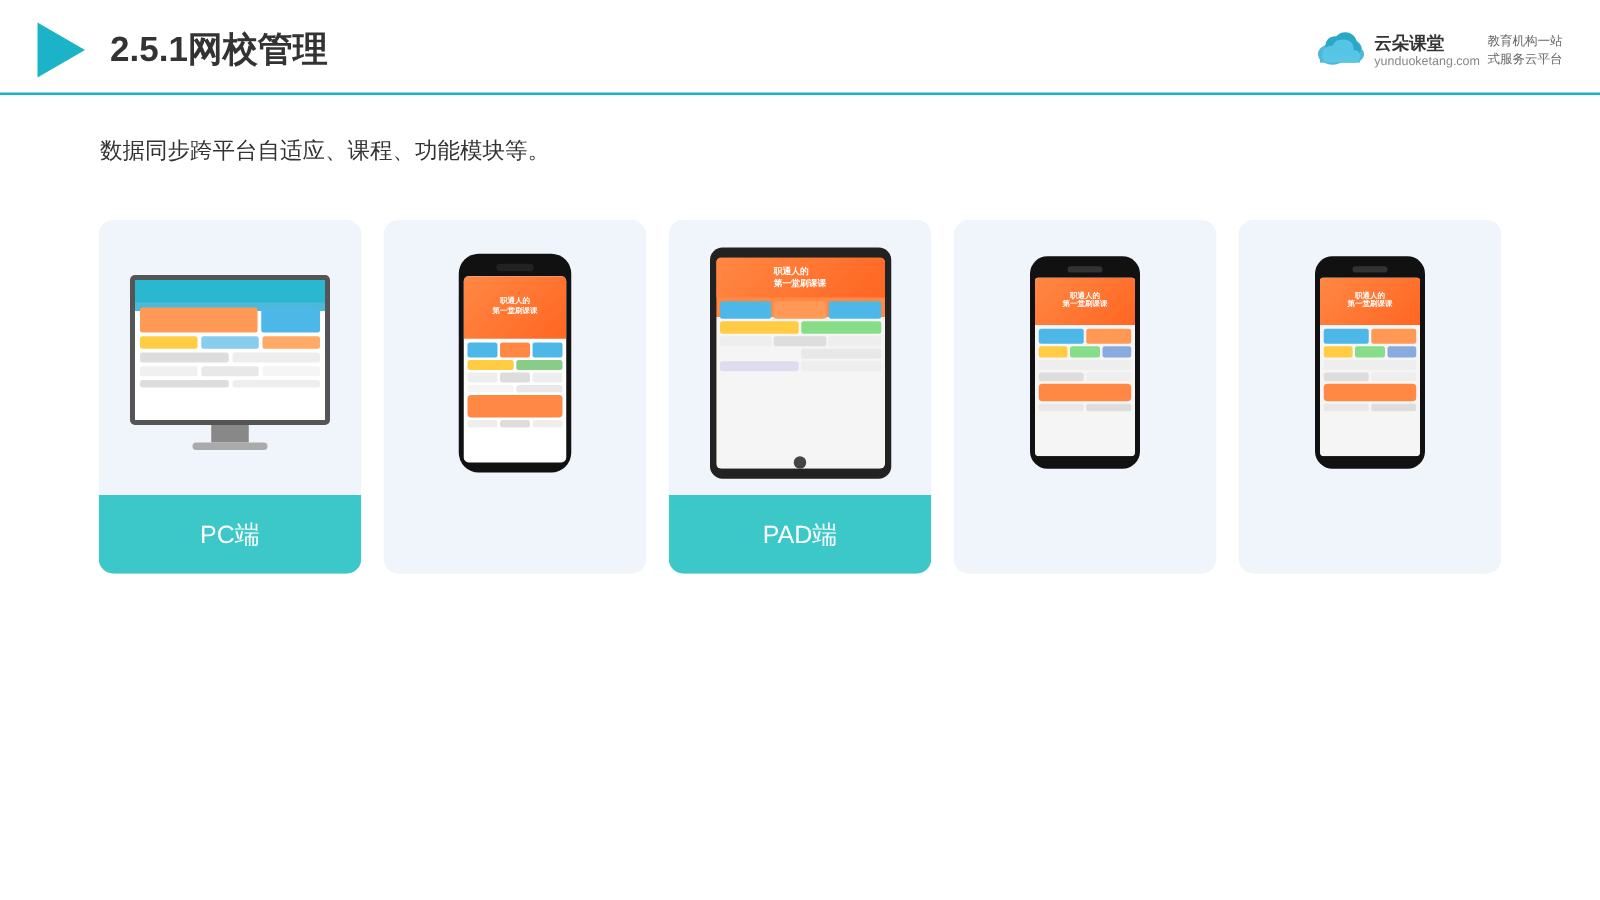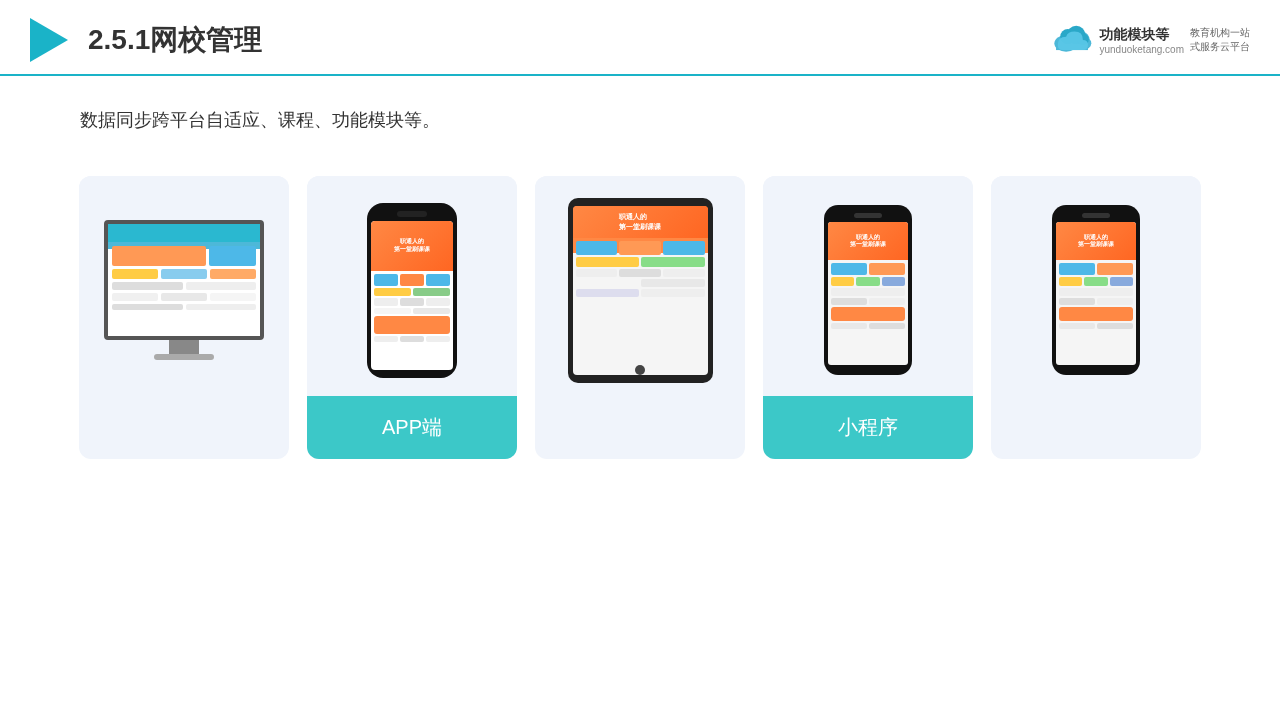--- a/index.html
+++ b/index.html
@@ -304,21 +304,21 @@
         <ellipse cx="30" cy="18" rx="16" ry="12" fill="#4db8d8"></ellipse>
         <ellipse cx="38" cy="22" rx="10" ry="8" fill="#4db8d8"></ellipse>
         <rect x="6" y="20" width="38" height="10" rx="0" fill="#4db8d8"></rect>
         <circle cx="20" cy="14" r="9" fill="#2aa8c8"></circle>
         <circle cx="30" cy="12" r="11" fill="#2aa8c8"></circle>
         <circle cx="38" cy="17" r="7" fill="#2aa8c8"></circle>
 
         <path d="M8,24 Q8,14 18,14 Q20,8 28,8 Q38,8 38,18 Q44,18 44,24 Q44,30 38,30 L14,30 Q8,30 8,24 Z" fill="#5bc8e8" opacity="0.9"></path>
       </svg>
       <div>
-        <div class="brand-text">功能模块等</div>
+        <div class="brand-text">云朵课堂</div>
         <div class="brand-url">yunduoketang.com</div>
       </div>
       <div class="brand-slogan">教育机构一站<br>式服务云平台</div>
     </div>
   </div>
 </div>
 
 <div class="description">
   <p>数据同步跨平台自适应、课程、功能模块等。</p>
 </div>
@@ -354,20 +354,21 @@
                 <div class="screen-block" style="height:6px;background:#ddd;"></div>
                 <div class="screen-block" style="height:6px;background:#eee;"></div>
               </div>
             </div>
           </div>
         </div>
         <div class="monitor-stand"></div>
         <div class="monitor-base"></div>
       </div>
     </div>
+    <div class="card-label">PC端</div>
   </div>
 
   <div class="card">
     <div class="card-image-area">
       <div class="phone-mockup">
         <div class="phone-notch"></div>
         <div class="phone-screen">
           <div class="phone-top-banner">
             <span style="font-size:6px;color:white;font-weight:bold;line-height:1.3;">职通人的<br>第一堂刷课课</span>
           </div>
@@ -395,21 +396,20 @@
             </div>
             <div class="phone-row">
               <div class="phone-block" style="background:#eee;height:6px;"></div>
               <div class="phone-block" style="background:#ddd;height:6px;"></div>
               <div class="phone-block" style="background:#eee;height:6px;"></div>
             </div>
           </div>
         </div>
       </div>
     </div>
-    <div class="card-label">APP端</div>
   </div>
 
   <div class="card">
     <div class="card-image-area">
       <div class="tablet-mockup">
         <div class="tablet-screen">
           <div style="width:100%;height:100%;background:linear-gradient(to bottom,#ff8844 0%,#ff8844 28%,#f5f5f5 28%);">
             <div style="height:32px;background:linear-gradient(135deg,#ff8844,#ff6622);display:flex;align-items:center;justify-content:center;font-size:7px;color:white;font-weight:bold;">职通人的<br>第一堂刷课课</div>
             <div style="padding:3px;display:flex;flex-direction:column;gap:2px;">
               <div style="display:flex;gap:2px;">
@@ -433,20 +433,21 @@
               <div style="display:flex;gap:2px;">
                 <div style="height:8px;background:#dde;border-radius:2px;flex:1;"></div>
                 <div style="height:8px;background:#eee;border-radius:2px;flex:1;"></div>
               </div>
             </div>
           </div>
         </div>
         <div class="tablet-home-btn"></div>
       </div>
     </div>
+    <div class="card-label">PAD端</div>
   </div>
 
   <div class="card">
     <div class="card-image-area">
       <div class="small-phone">
         <div class="small-phone-notch"></div>
         <div class="small-phone-screen">
           <div style="width:100%;height:100%;background:#f5f5f5;">
             <div style="height:38px;background:linear-gradient(135deg,#ff8844,#ff6622);display:flex;align-items:center;justify-content:center;font-size:6px;color:white;font-weight:bold;line-height:1.3;text-align:center;">职通人的<br>第一堂刷课课</div>
             <div style="padding:3px;display:flex;flex-direction:column;gap:2px;">
@@ -467,21 +468,20 @@
               <div style="height:14px;background:#ff8844;border-radius:3px;"></div>
               <div style="display:flex;gap:2px;">
                 <div style="height:6px;background:#e8e8e8;border-radius:2px;flex:1;"></div>
                 <div style="height:6px;background:#ddd;border-radius:2px;flex:1;"></div>
               </div>
             </div>
           </div>
         </div>
       </div>
     </div>
-    <div class="card-label">小程序</div>
   </div>
 
   <div class="card">
     <div class="card-image-area">
       <div class="small-phone">
         <div class="small-phone-notch"></div>
         <div class="small-phone-screen">
           <div style="width:100%;height:100%;background:#f5f5f5;">
             <div style="height:38px;background:linear-gradient(135deg,#ff8844,#ff6622);display:flex;align-items:center;justify-content:center;font-size:6px;color:white;font-weight:bold;line-height:1.3;text-align:center;">职通人的<br>第一堂刷课课</div>
             <div style="padding:3px;display:flex;flex-direction:column;gap:2px;">

